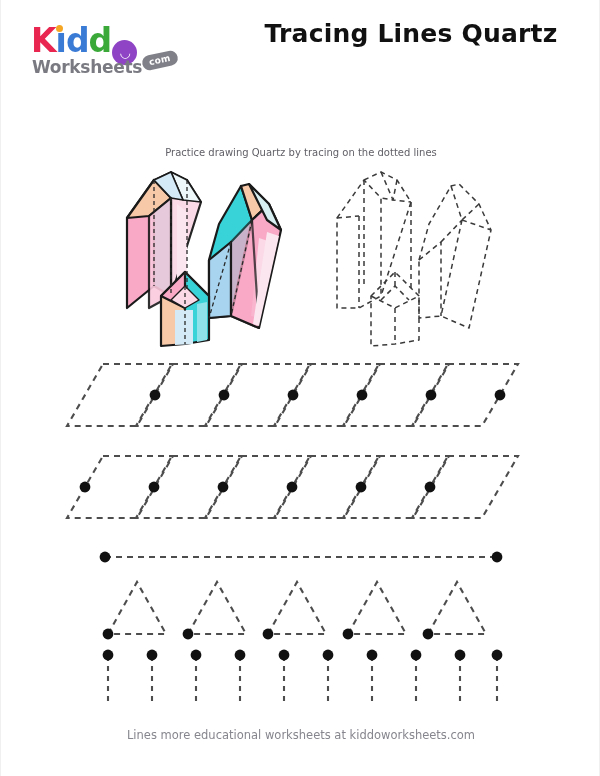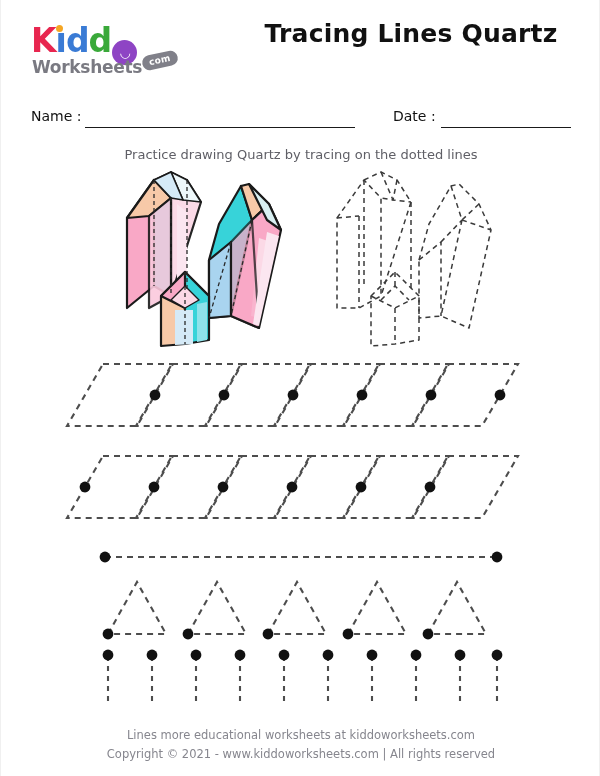--- a/index.html
+++ b/index.html
@@ -131,21 +131,21 @@
   #date-label { left: 392px; }
   #date-rule  { left: 440px; width: 130px; }
 
   
   #instruction {
     position: absolute;
     left: 0; top: 147px;
     width: 600px;
     text-align: center;
     font-family: "DejaVu Sans", sans-serif;
-    font-size: 13px;
+    font-size: 10px;
     color: #5f5f66;
   }
 
   
   #illustration-row {
     position: absolute;
     left: 0; top: 168px;
     width: 600px; height: 185px;
   }
   #quartz-color {
@@ -203,26 +203,20 @@
         <span class="lg-k">K</span><span class="lg-i">ı</span><span class="lg-d1">d</span><span class="lg-d2">d</span><span class="lg-o">◡</span>
         <div id="logo-idot"></div>
       </div>
       <div id="logo-worksheets">Worksheets</div>
       <div id="logo-com">com</div>
     </div>
 
     <div id="title">Tracing Lines Quartz</div>
   </div>
 
-  <div id="name-row">
-    <div class="field-label" id="name-label">Name :</div>
-    <div class="field-rule" id="name-rule"></div>
-    <div class="field-label" id="date-label">Date :</div>
-    <div class="field-rule" id="date-rule"></div>
-  </div>
 
   <div id="instruction">Practice drawing Quartz by tracing on the dotted lines</div>
 
   <div id="illustration-row">
 
     <svg id="quartz-color" viewBox="0 0 190 185">
       <g stroke="#1a1a1a" stroke-width="2.2" stroke-linejoin="round">
 
         <polygon points="18,50 45,12 45,118 18,140" fill="#f9a8c6"></polygon>
         <polygon points="45,12 62,30 62,128 45,118" fill="#37d3d9"></polygon>
@@ -398,16 +392,15 @@
       <circle cx="327" cy="9" r="5.4"></circle>
       <circle cx="371" cy="9" r="5.4"></circle>
       <circle cx="415" cy="9" r="5.4"></circle>
       <circle cx="459" cy="9" r="5.4"></circle>
       <circle cx="496" cy="9" r="5.4"></circle>
     </g>
   </svg>
 
   <div id="footer">
     <div id="footer-line1">Lines more educational worksheets at kiddoworksheets.com</div>
-    <div id="footer-line2">Copyright © 2021 - www.kiddoworksheets.com  |  All rights reserved</div>
   </div>
 
 </div>
 
 </body></html>

